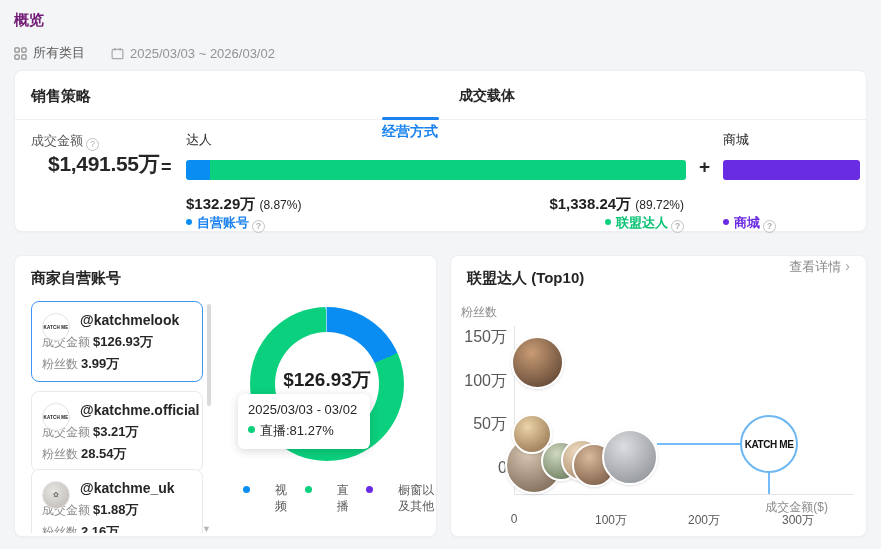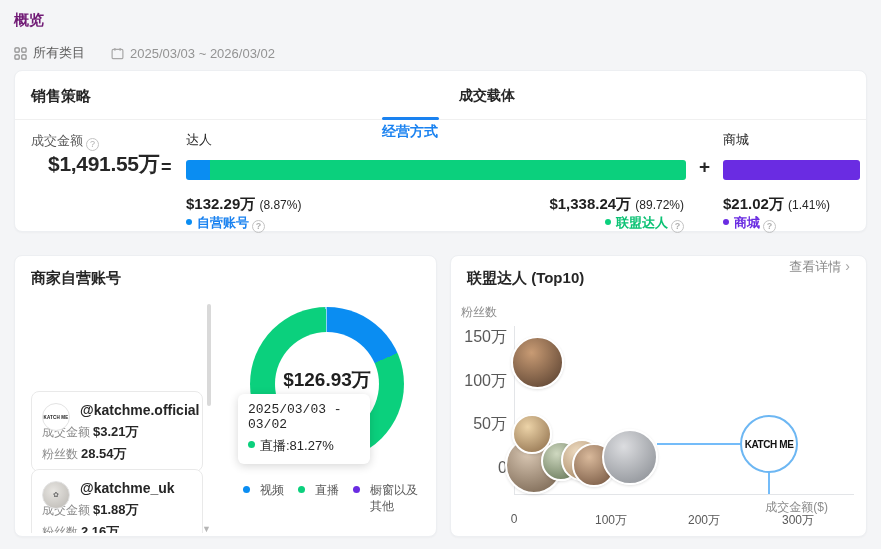--- a/index.html
+++ b/index.html
@@ -75,25 +75,25 @@
   #acct-2 { top:168px; }
   #list-scrollbar { position:absolute; left:192px; top:48px; width:4px; height:102px; background:#d9d9d9; border-radius:2px; }
   #list-scroll-arrow { position:absolute; left:187px; top:268px; font-size:9px; color:#b5b5b5; }
 
   #donut-chart { position:absolute; left:235px; top:51px; width:154px; height:154px; border-radius:50%; }
   #donut-hole { position:absolute; left:260px; top:76px; width:104px; height:104px; border-radius:50%; background:#fff; }
   #donut-center { position:absolute; left:242px; top:111px; width:140px; text-align:center;
                   font-size:19px; font-weight:bold; color:#1f1f1f; }
   #donut-tooltip { position:absolute; left:223px; top:138px; width:132px; background:#fff; border-radius:6px;
                    box-shadow:0 2px 10px rgba(0,0,0,.16); padding:8px 10px 9px; z-index:5; }
-  #donut-tooltip .t-date { font-size:13px; color:#262626;font-family:Liberation Mono, monospace; }
+  #donut-tooltip .t-date { font-size:13px; color:#262626; }
   #donut-tooltip .t-row  { font-size:13px; color:#262626; margin-top:5px; }
   #donut-tooltip .t-row .dot { background:#0bd07d; width:7px; height:7px; }
   #donut-legend { position:absolute; left:228px; top:226px; display:flex; gap:14px; font-size:12px; color:#595959; }
-  #donut-legend .li { display:flex; gap:5px; }
+  #donut-legend .li { display:flex; gap:20px; }
   #donut-legend .li .dot { margin-top:4px; flex:none; width:7px; height:7px; }
   #donut-legend .li span.lbl { max-width:50px; line-height:16px; }
 
   
   #affiliates-card { left:450px; top:255px; width:417px; height:282px; }
   #affiliates-title { position:absolute; left:16px; top:13px; font-size:15px; font-weight:bold; }
   #details-link { position:absolute; right:16px; top:2px; font-size:13px; color:#8c8c8c; cursor:pointer; }
   #details-link .chev { font-size:14px; margin-left:4px; color:#a6a6a6; }
   #plot { position:absolute; inset:0; }
   #y-axis-name { position:absolute; left:10px; top:48px; font-size:12px; color:#8c8c8c; }
@@ -162,29 +162,32 @@
   <div id="leg-aff" class="leg-name">
     <span class="dot" style="background:#0bd07d"></span><span>联盟达人</span><span class="qicon">?</span>
   </div>
   <div id="leg-aff-val" class="leg-val">
     <span>$1,338.24万</span> <span class="pct">(89.72%)</span>
   </div>
 
   <div id="leg-mall" class="leg-name">
     <span class="dot" style="background:#6a2ce2"></span><span>商城</span><span class="qicon">?</span>
   </div>
-  <div id="leg-mall-val" class="leg-val">
-    <span>$21.02万</span> <span class="pct">(1.41%)</span>
-  </div>
 </div>
 
 <div id="accounts-card" class="card">
   <div id="accounts-title">商家自营账号</div>
 
   <div id="account-list">
+    <div id="acct-0" class="acct sel">
+      <div class="avatar">KATCH ME</div>
+      <div class="handle">@katchmelook</div>
+      <div class="row"><span>成交金额</span><b>$126.93万</b></div>
+      <div class="row"><span>粉丝数</span><b>3.99万</b></div>
+    </div>
     <div id="acct-1" class="acct">
       <div class="avatar">KATCH ME</div>
       <div class="handle">@katchme.official</div>
       <div class="row"><span>成交金额</span><b>$3.21万</b></div>
       <div class="row"><span>粉丝数</span><b>28.54万</b></div>
     </div>
     <div id="acct-2" class="acct">
       <div class="avatar photo">✿</div>
       <div class="handle">@katchme_uk</div>
       <div class="row"><span>成交金额</span><b>$1.88万</b></div>

